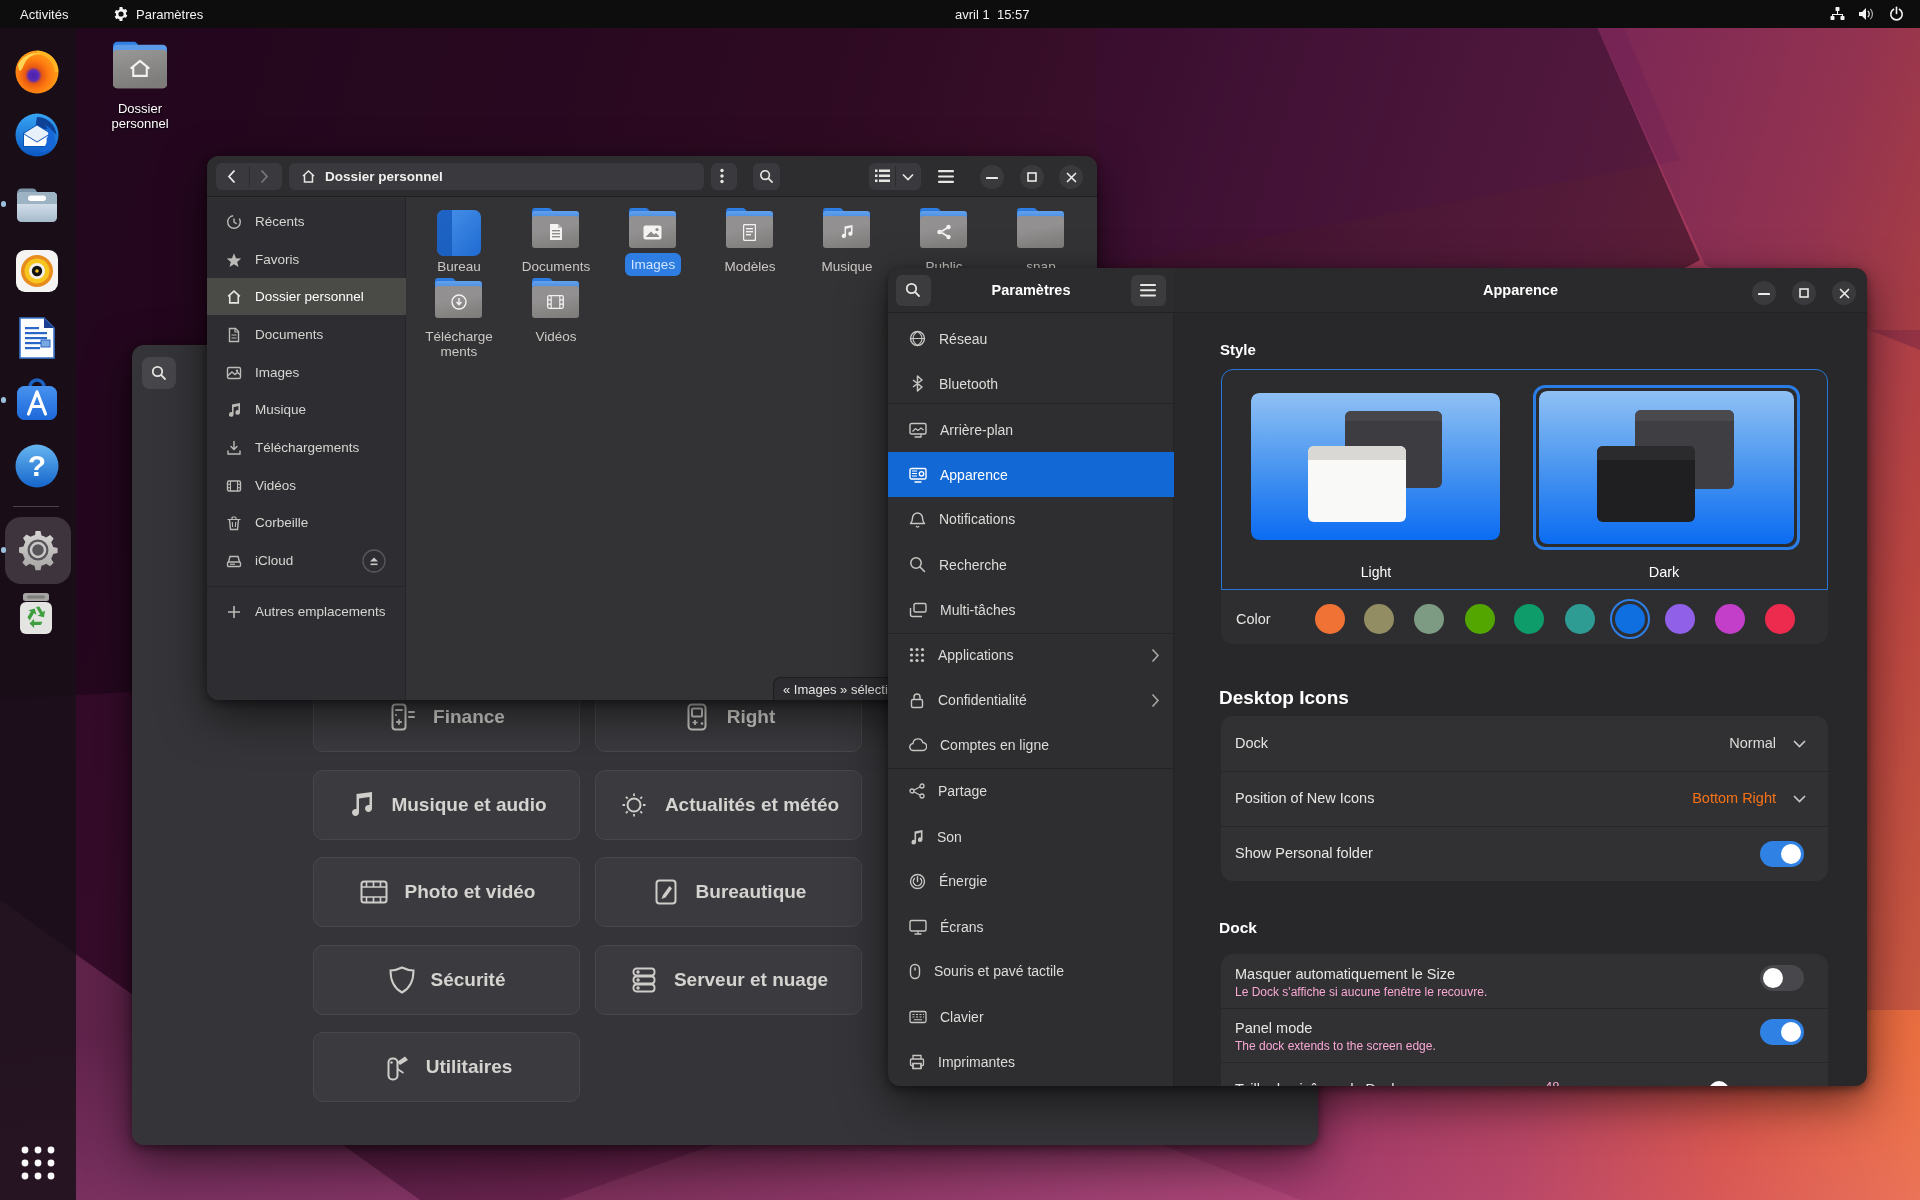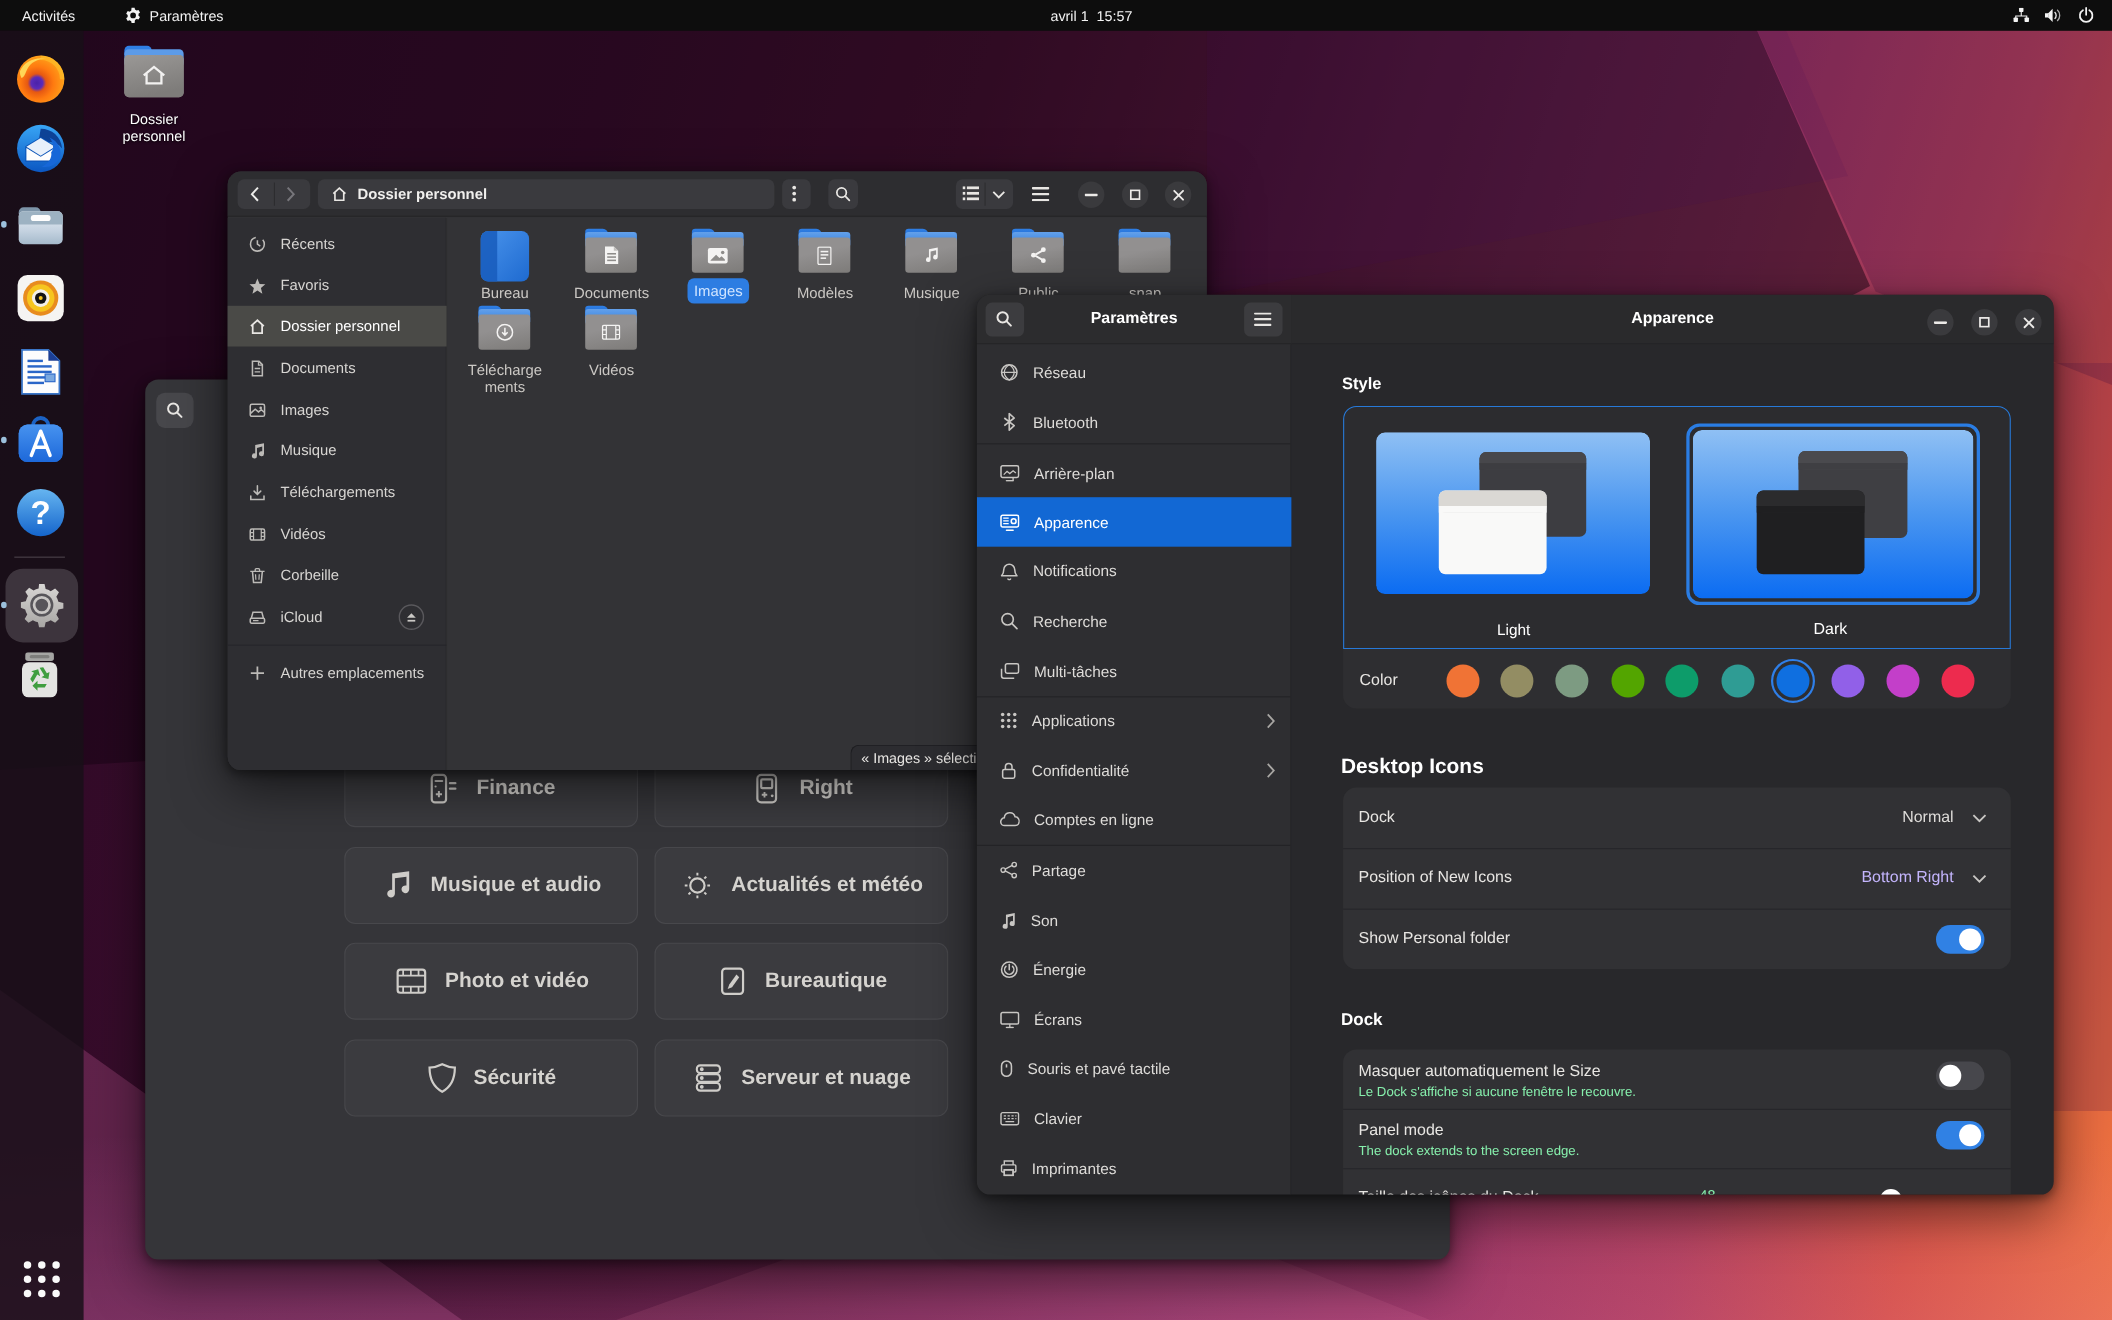--- a/index.html
+++ b/index.html
@@ -59,21 +59,21 @@
 .prow{position:absolute;left:0;width:286px;height:45px;color:#dedcd9;font-size:14px;display:flex;align-items:center}
 .prow svg{margin-left:21px;flex:none}
 .prow span{margin-left:13px}
 .pdiv{position:absolute;left:0;width:285px;height:1px;background:#232326}
 .chev{position:absolute;right:14px;color:#a8a6a3}
 #set .title{position:absolute;font-weight:bold;color:#fff}
 .lbox{position:absolute;left:333px;width:607px;background:#313134;border-radius:12px}
 .circbtn{position:absolute;width:24px;height:24px;border-radius:50%;background:#3a3a3d}
 .tgl{position:absolute;width:44px;height:26px;border-radius:13px}
 .tgl .kn{position:absolute;top:3px;width:20px;height:20px;border-radius:50%;background:#fff}
-.dim{color:#86efac}
+.dim{color:#f9a8d4}
 </style></head><body>
 <div id="stage">
  <div class="fac" id="f1"></div>
     <div class="fac" id="f2"></div>
     <div class="fac" id="f3"></div>
  <div class="fac" id="f4"></div>
     <div class="fac" id="f5"></div>
     <div class="fac" id="f6"></div>
 </div>
 
@@ -344,20 +344,31 @@
         <g stroke="#cfcdc9" stroke-width="1.9" fill="none">
           <rect x="4.5" y="3.5" width="21" height="7" rx="3"></rect>
           <rect x="4.5" y="11.5" width="21" height="7" rx="3"></rect>
           <rect x="4.5" y="19.5" width="21" height="7" rx="3"></rect>
           <circle cx="9" cy="7" r="0.8" fill="#cfcdc9"></circle>
           <circle cx="9" cy="15" r="0.8" fill="#cfcdc9"></circle>
           <circle cx="9" cy="23" r="0.8" fill="#cfcdc9"></circle>
         </g>
       </svg>
       <span>Serveur et nuage</span>
+    </div>
+ <div class="cat" style="left:181px;top:687px">
+      <svg width="30" height="30" viewBox="0 0 30 30">
+        <g stroke="#cfcdc9" stroke-width="2" fill="none">
+          <rect x="7.5" y="6.5" width="9" height="21" rx="4"></rect>
+          <circle cx="10.5" cy="10.5" r="1.2" fill="#cfcdc9" stroke="none"></circle>
+          <path d="M16 10 L24 4.5 27 8 19 13" fill="#cfcdc9" stroke="none"></path>
+          <path d="M16.5 17 l6 4" stroke-width="1.6"></path>
+        </g>
+      </svg>
+      <span>Utilitaires</span>
     </div>
 </div>
 
 <div class="win" id="files">
  <div class="hdr">
   <div class="tbtn" style="left:9px;width:66px"></div>
   <div style="position:absolute;left:42px;top:10px;width:1px;height:21px;background:#2c2c2f"></div>
   <svg style="position:absolute;left:20px;top:13px" width="9" height="15" viewBox="0 0 9 15">
         <path d="M7.5 1.5 L2 7.5 L7.5 13.5" stroke="#ececea" stroke-width="1.8" fill="none"></path>
       </svg>
@@ -897,21 +908,21 @@
  <div class="title" style="left:331px;top:419px;font-size:19px">Desktop Icons</div>
  <div class="lbox" style="top:448px;height:165px">
   <div style="position:absolute;left:0;top:55px;width:607px;height:1px;background:#26262a"></div>
   <div style="position:absolute;left:0;top:110px;width:607px;height:1px;background:#26262a"></div>
   <div style="position:absolute;left:14px;top:19px;font-size:14.5px;color:#e8e6e3">Dock</div>
   <div style="position:absolute;right:52px;top:19px;font-size:14.5px;color:#dedcd9">Normal</div>
   <svg style="position:absolute;right:22px;top:24px" width="13" height="8" viewBox="0 0 13 8">
         <path d="M1 1 L6.5 6.5 L12 1" stroke="#c8c6c3" stroke-width="1.7" fill="none"></path>
       </svg>
   <div style="position:absolute;left:14px;top:74px;font-size:14.5px;color:#e8e6e3">Position of New Icons</div>
-  <div style="position:absolute;right:52px;top:74px;font-size:14.5px;color:#c4b5fd">Bottom Right</div>
+  <div style="position:absolute;right:52px;top:74px;font-size:14.5px;color:#f97316">Bottom Right</div>
   <svg style="position:absolute;right:22px;top:79px" width="13" height="8" viewBox="0 0 13 8">
         <path d="M1 1 L6.5 6.5 L12 1" stroke="#c8c6c3" stroke-width="1.7" fill="none"></path>
       </svg>
   <div style="position:absolute;left:14px;top:129px;font-size:14.5px;color:#e8e6e3">Show Personal folder</div>
   <div class="tgl" style="right:24px;top:125px;background:#3081e4">
         <div class="kn" style="right:3px"></div>
       </div>
  </div>
  <div class="title" style="left:331px;top:651px;font-size:15.5px">Dock</div>
  <div class="lbox" style="top:686px;height:132px;border-radius:12px 12px 0 0">

